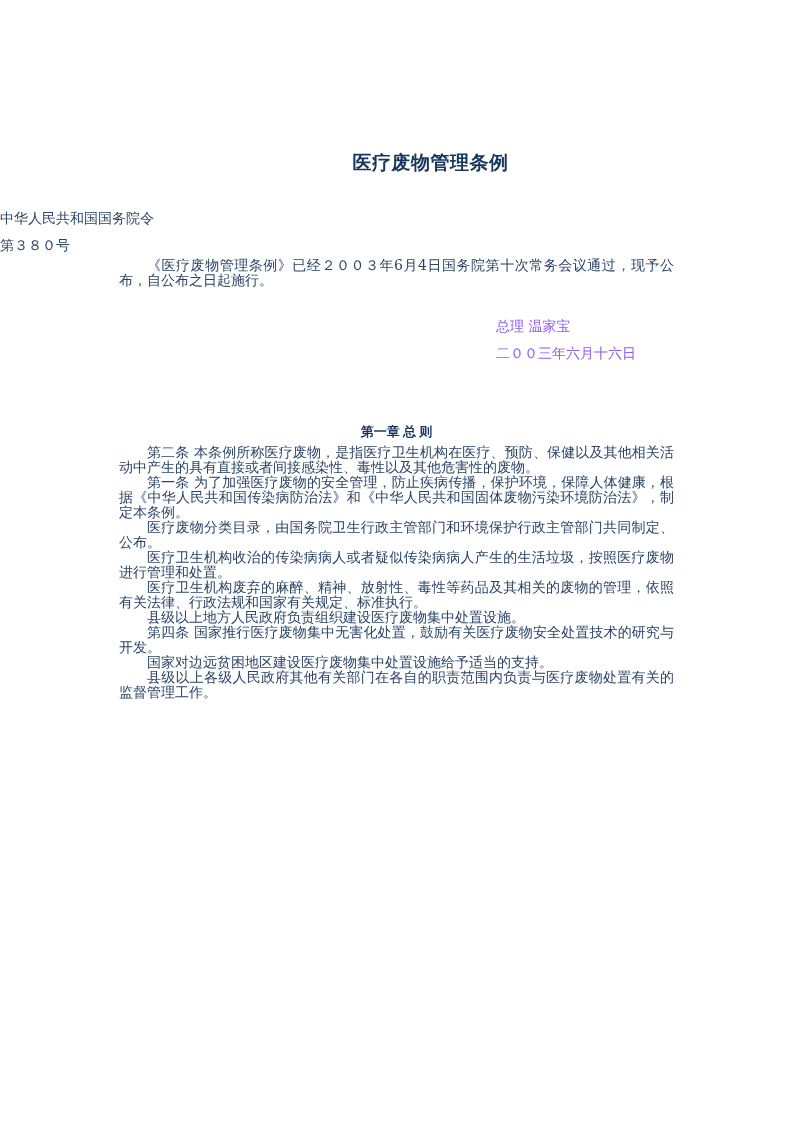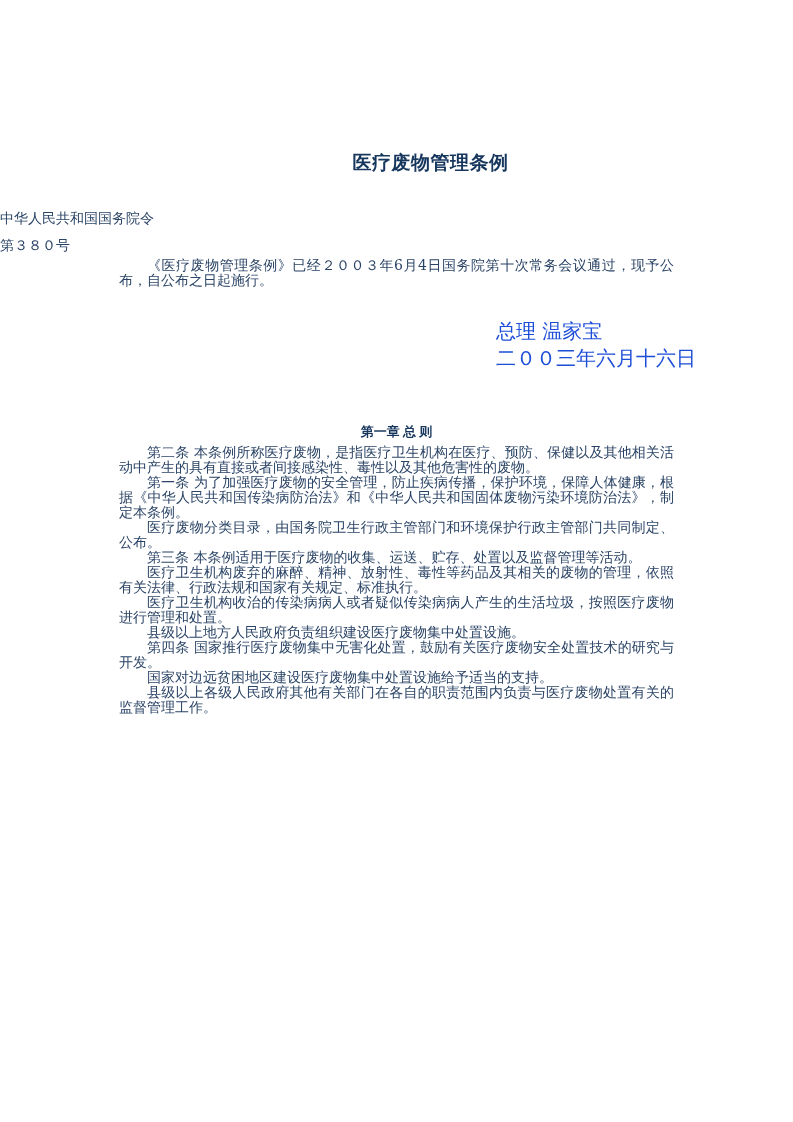--- a/index.html
+++ b/index.html
@@ -3,21 +3,21 @@
 <meta charset="utf-8">
 <style>
   html, body { margin: 0; padding: 0; background: #ffffff; }
   body { width: 793px; height: 1122px; position: relative; overflow: hidden;
     font-family: "DejaVu Serif", "Liberation Serif", serif; color: #1f3a5a; }
   .page { position: absolute; left: 0; top: 0; width: 793px; height: 1122px; }
   .title { position: absolute; top: 150px; left: 0; width: 793px; text-align: center;
     font-family: "DejaVu Sans", "Liberation Sans", sans-serif; font-weight: bold;
     font-size: 19px; color: #17365d; letter-spacing: 0.5px; padding-left: 34px; }
   .center { position: absolute; left: 0; width: 793px; text-align: left; font-size: 14px; color: #2b4466; }
-  .right { position: absolute; left: 496px; font-size: 20px; color: #1d4ed8; }
+  .right { position: absolute; left: 496px; font-size: 14px; color: #8b5cf6; }
   .body-text { position: absolute; left: 119px; width: 555px; font-size: 14px; line-height: 15px; color: #2b4466; }
   .para { text-indent: 28px; margin: 0; text-align: justify; }
   .chapter { position: absolute; top: 423px; left: 0; width: 793px; text-align: center;
     font-family: Liberation Serif, serif; font-weight: bold; font-size: 13px; color: #17365d; }
 </style>
 </head>
 <body>
 
 <div class="page">
   <div class="title">医疗废物管理条例</div>
@@ -28,21 +28,20 @@
   </div>
   <div class="right" style="top:318px;">总理  温家宝</div>
   <div class="right" style="top:345px;">二００三年六月十六日</div>
 
   <div class="chapter">第一章  总  则</div>
 
   <div class="body-text" style="top:445px;">
     <p class="para">第二条  本条例所称医疗废物，是指医疗卫生机构在医疗、预防、保健以及其他相关活动中产生的具有直接或者间接感染性、毒性以及其他危害性的废物。</p>
     <p class="para">第一条  为了加强医疗废物的安全管理，防止疾病传播，保护环境，保障人体健康，根据《中华人民共和国传染病防治法》和《中华人民共和国固体废物污染环境防治法》，制定本条例。</p>
     <p class="para">医疗废物分类目录，由国务院卫生行政主管部门和环境保护行政主管部门共同制定、公布。</p>
-    <p class="para">第三条  本条例适用于医疗废物的收集、运送、贮存、处置以及监督管理等活动。</p>
+    <p class="para">医疗卫生机构收治的传染病病人或者疑似传染病病人产生的生活垃圾，按照医疗废物进行管理和处置。</p>
     <p class="para">医疗卫生机构废弃的麻醉、精神、放射性、毒性等药品及其相关的废物的管理，依照有关法律、行政法规和国家有关规定、标准执行。</p>
-    <p class="para">医疗卫生机构收治的传染病病人或者疑似传染病病人产生的生活垃圾，按照医疗废物进行管理和处置。</p>
     <p class="para">县级以上地方人民政府负责组织建设医疗废物集中处置设施。</p>
     <p class="para">第四条  国家推行医疗废物集中无害化处置，鼓励有关医疗废物安全处置技术的研究与开发。</p>
     <p class="para">国家对边远贫困地区建设医疗废物集中处置设施给予适当的支持。</p>
     <p class="para">县级以上各级人民政府其他有关部门在各自的职责范围内负责与医疗废物处置有关的监督管理工作。</p>
   </div>
 </div>
 
 </body></html>

